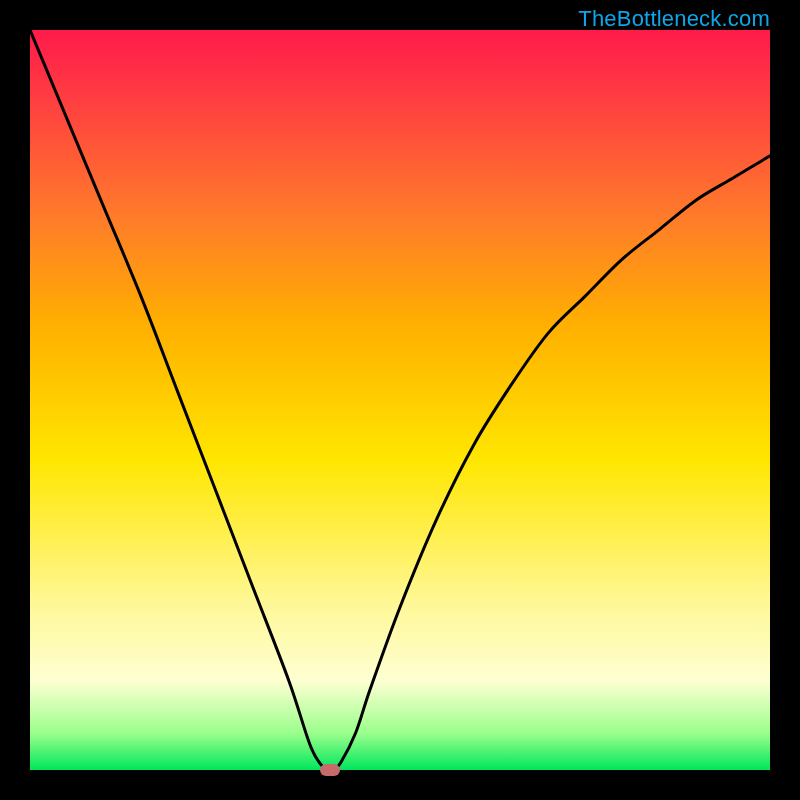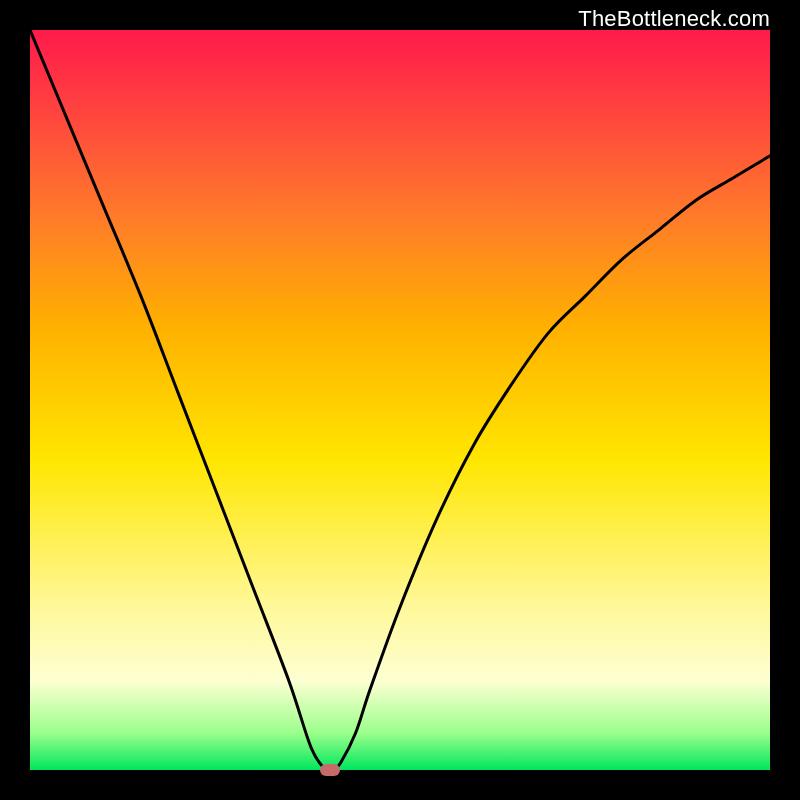--- a/index.html
+++ b/index.html
@@ -34,21 +34,21 @@
       #ffe600 58%,
       #fff89a 78%,
       #fdffd2 88%,
       #9bff8c 95%,
       #00e65c 100%);
   }
   .watermark {
     position: absolute;
     top: 6px;
     right: 30px;
-    color: #ffffff;
+    color: #0ea5e9;
     font-size: 22px;
     letter-spacing: 0.2px;
     font-weight: 400;
   }
   svg.curve {
     position: absolute;
     left: 0;
     top: 0;
     width: 740px;
     height: 740px;

